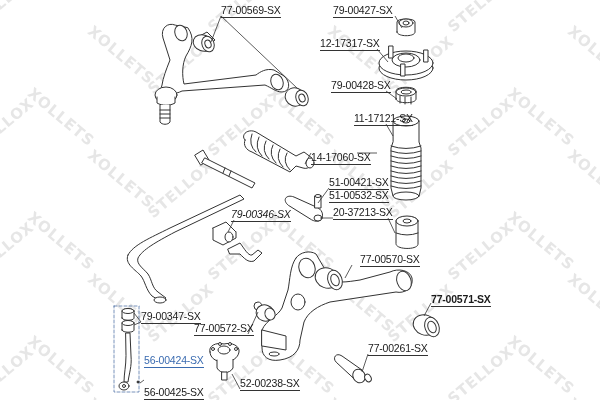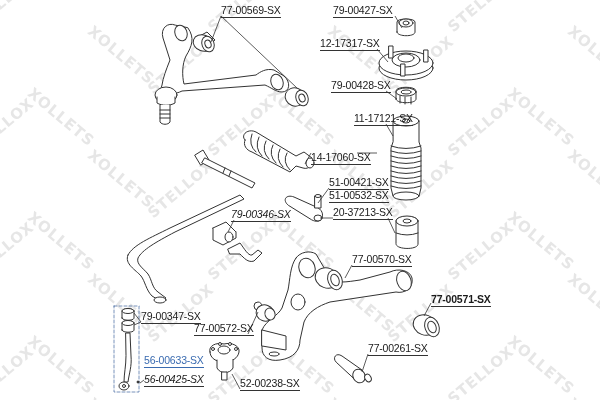--- a/index.html
+++ b/index.html
@@ -239,22 +239,22 @@
       <div class="label" style="left: 221px; top: 4px;">77-00569-SX</div>
       <div class="label" style="left: 333px; top: 4px;">79-00427-SX</div>
       <div class="label" style="left: 320px; top: 37px;">12-17317-SX</div>
       <div class="label" style="left: 331px; top: 79px;">79-00428-SX</div>
       <div class="label" style="left: 331px; top: 112px; margin-left: 23px;">11-17121-SX</div>
       <div class="label" style="left: 311px; top: 151px;">14-17060-SX</div>
       <div class="label" style="left: 329px; top: 176px;">51-00421-SX</div>
       <div class="label" style="left: 329px; top: 189px;">51-00532-SX</div>
       <div class="label" style="left: 231px; top: 208px; font-style: italic;">79-00346-SX</div>
       <div class="label" style="left: 333px; top: 206px;">20-37213-SX</div>
-      <div class="label" style="left: 352px; top: 253px; text-align: center;">77-00570-SX</div>
+      <div class="label" style="left: 360px; top: 253px; text-align: center;">77-00570-SX</div>
       <div class="label" style="left: 141px; top: 310px;">79-00347-SX</div>
       <div class="label" style="left: 431px; top: 293px; font-weight: bold;">77-00571-SX</div>
       <div class="label" style="left: 194px; top: 322px;">77-00572-SX</div>
       <div class="label" style="left: 368px; top: 342px;">77-00261-SX</div>
-      <div class="label highlight" style="left: 144px; top: 354px;">56-00633-SX</div>
-      <div class="label" style="left: 144px; top: 373px; font-style: italic;">56-00425-SX</div>
+      <div class="label highlight" style="left: 144px; top: 354px;">56-00424-SX</div>
+      <div class="label" style="left: 144px; top: 386px;">56-00425-SX</div>
       <div class="label" style="left: 240px; top: 377px;">52-00238-SX</div>
     </div>
 </div>
 
 </body></html>

